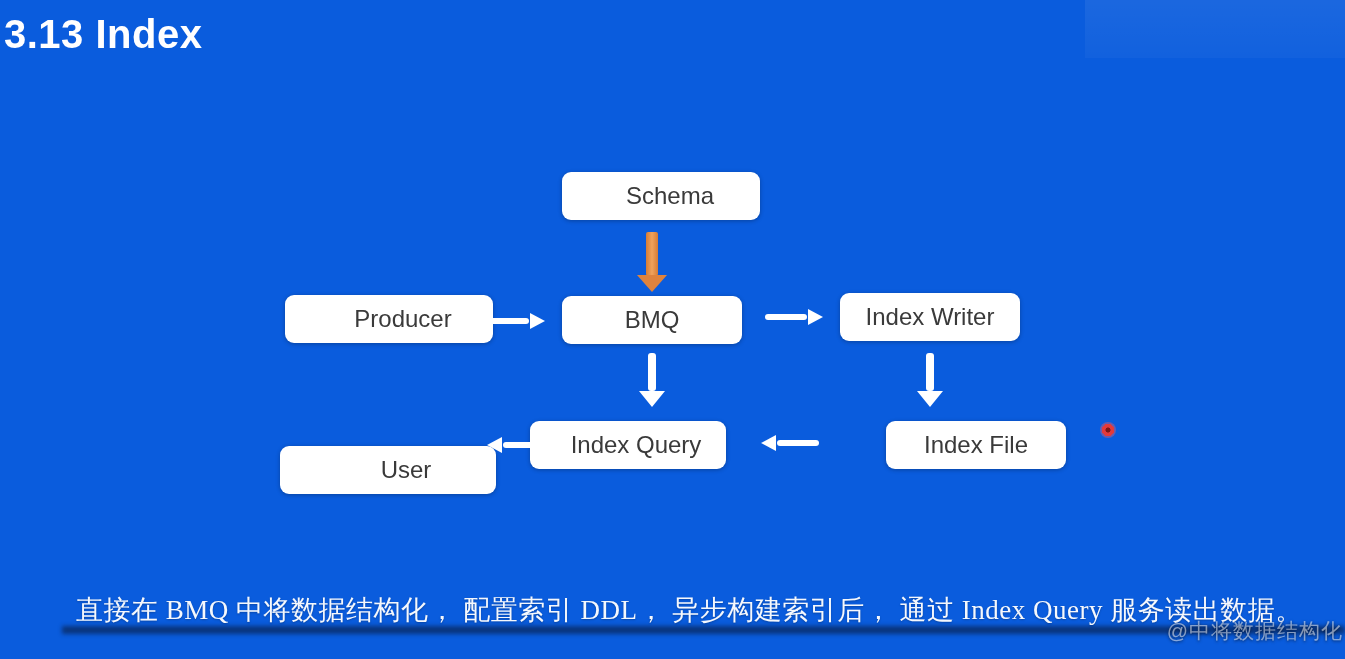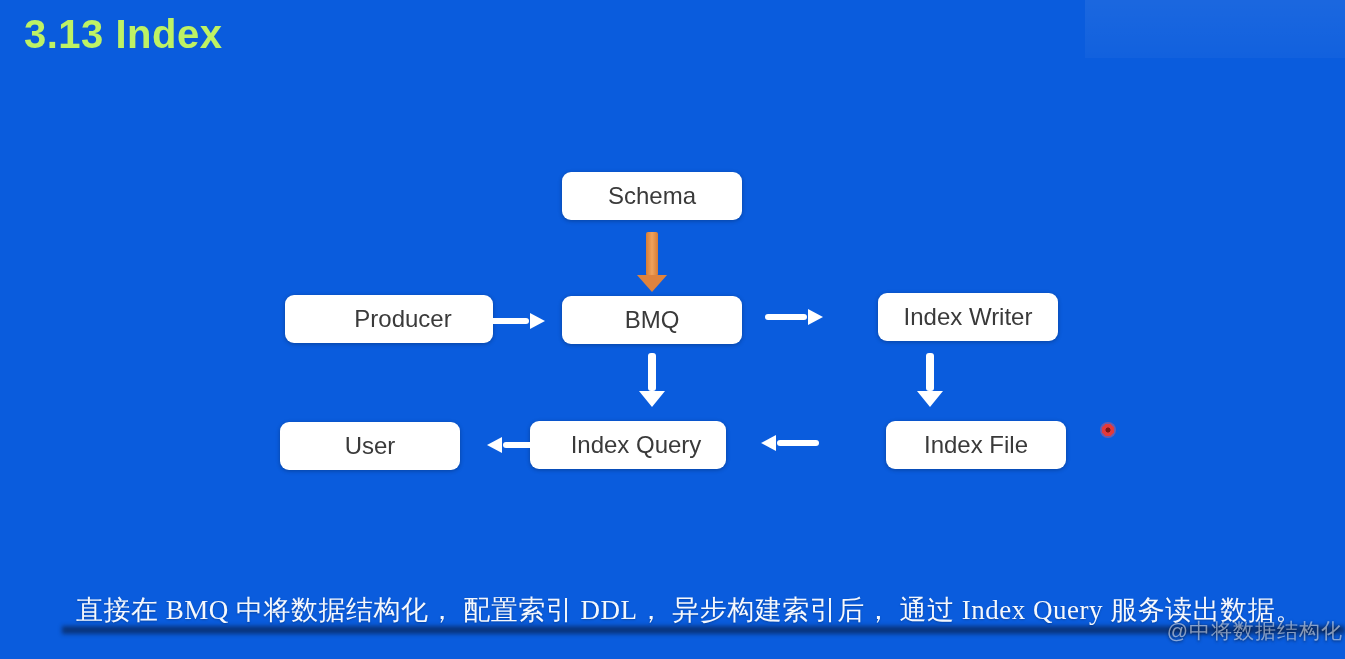--- a/index.html
+++ b/index.html
@@ -6,21 +6,21 @@
   body{
     width:1345px;height:659px;position:relative;overflow:hidden;
     background:#0a5cdd;
     font-family:"Liberation Sans","DejaVu Sans",sans-serif;
   }
   .abs{position:absolute;}
 
   
   .slide-title{
     left:4px;top:12px;
-    color:#bef264;font-size:40px;font-weight:bold;letter-spacing:0.5px;margin-left:20px;
+    color:#ffffff;font-size:40px;font-weight:bold;letter-spacing:0.5px;
   }
 
   
   .tr-overlay{
     left:1085px;top:0;width:260px;height:58px;
     background:linear-gradient(180deg,rgba(255,255,255,0.07),rgba(255,255,255,0.03));
   }
 
   
   .node{
@@ -79,33 +79,33 @@
     text-shadow:0 1px 3px rgba(0,0,0,0.55);
   }
 </style>
 </head>
 <body>
 
 <div class="abs tr-overlay"></div>
 
 <div class="abs slide-title">3.13 Index</div>
 
-<div class="abs node" style="left:562px;top:172px;">
+<div class="abs node" style="left:562px;top:172px;padding-left:18px;">
   <span>Schema</span>
 </div>
 <div class="abs node" style="left:285px;top:295px;padding-left:28px;">
   <span>Producer</span>
 </div>
 <div class="abs node" style="left:562px;top:296px;">
   <span>BMQ</span>
 </div>
-<div class="abs node" style="left:840px;top:293px;margin-left:38px;">
+<div class="abs node" style="left:840px;top:293px;">
   <span>Index Writer</span>
 </div>
-<div class="abs node" style="left:280px;top:422px;">
+<div class="abs node" style="left:280px;top:446px;padding-left:36px;">
   <span>User</span>
 </div>
 <div class="abs node" style="left:530px;top:421px;padding-left:16px;">
   <span>Index Query</span>
 </div>
 <div class="abs node" style="left:886px;top:421px;">
   <span>Index File</span>
 </div>
 
 <div class="abs o-arrow" style="left:637px;top:232px;">

